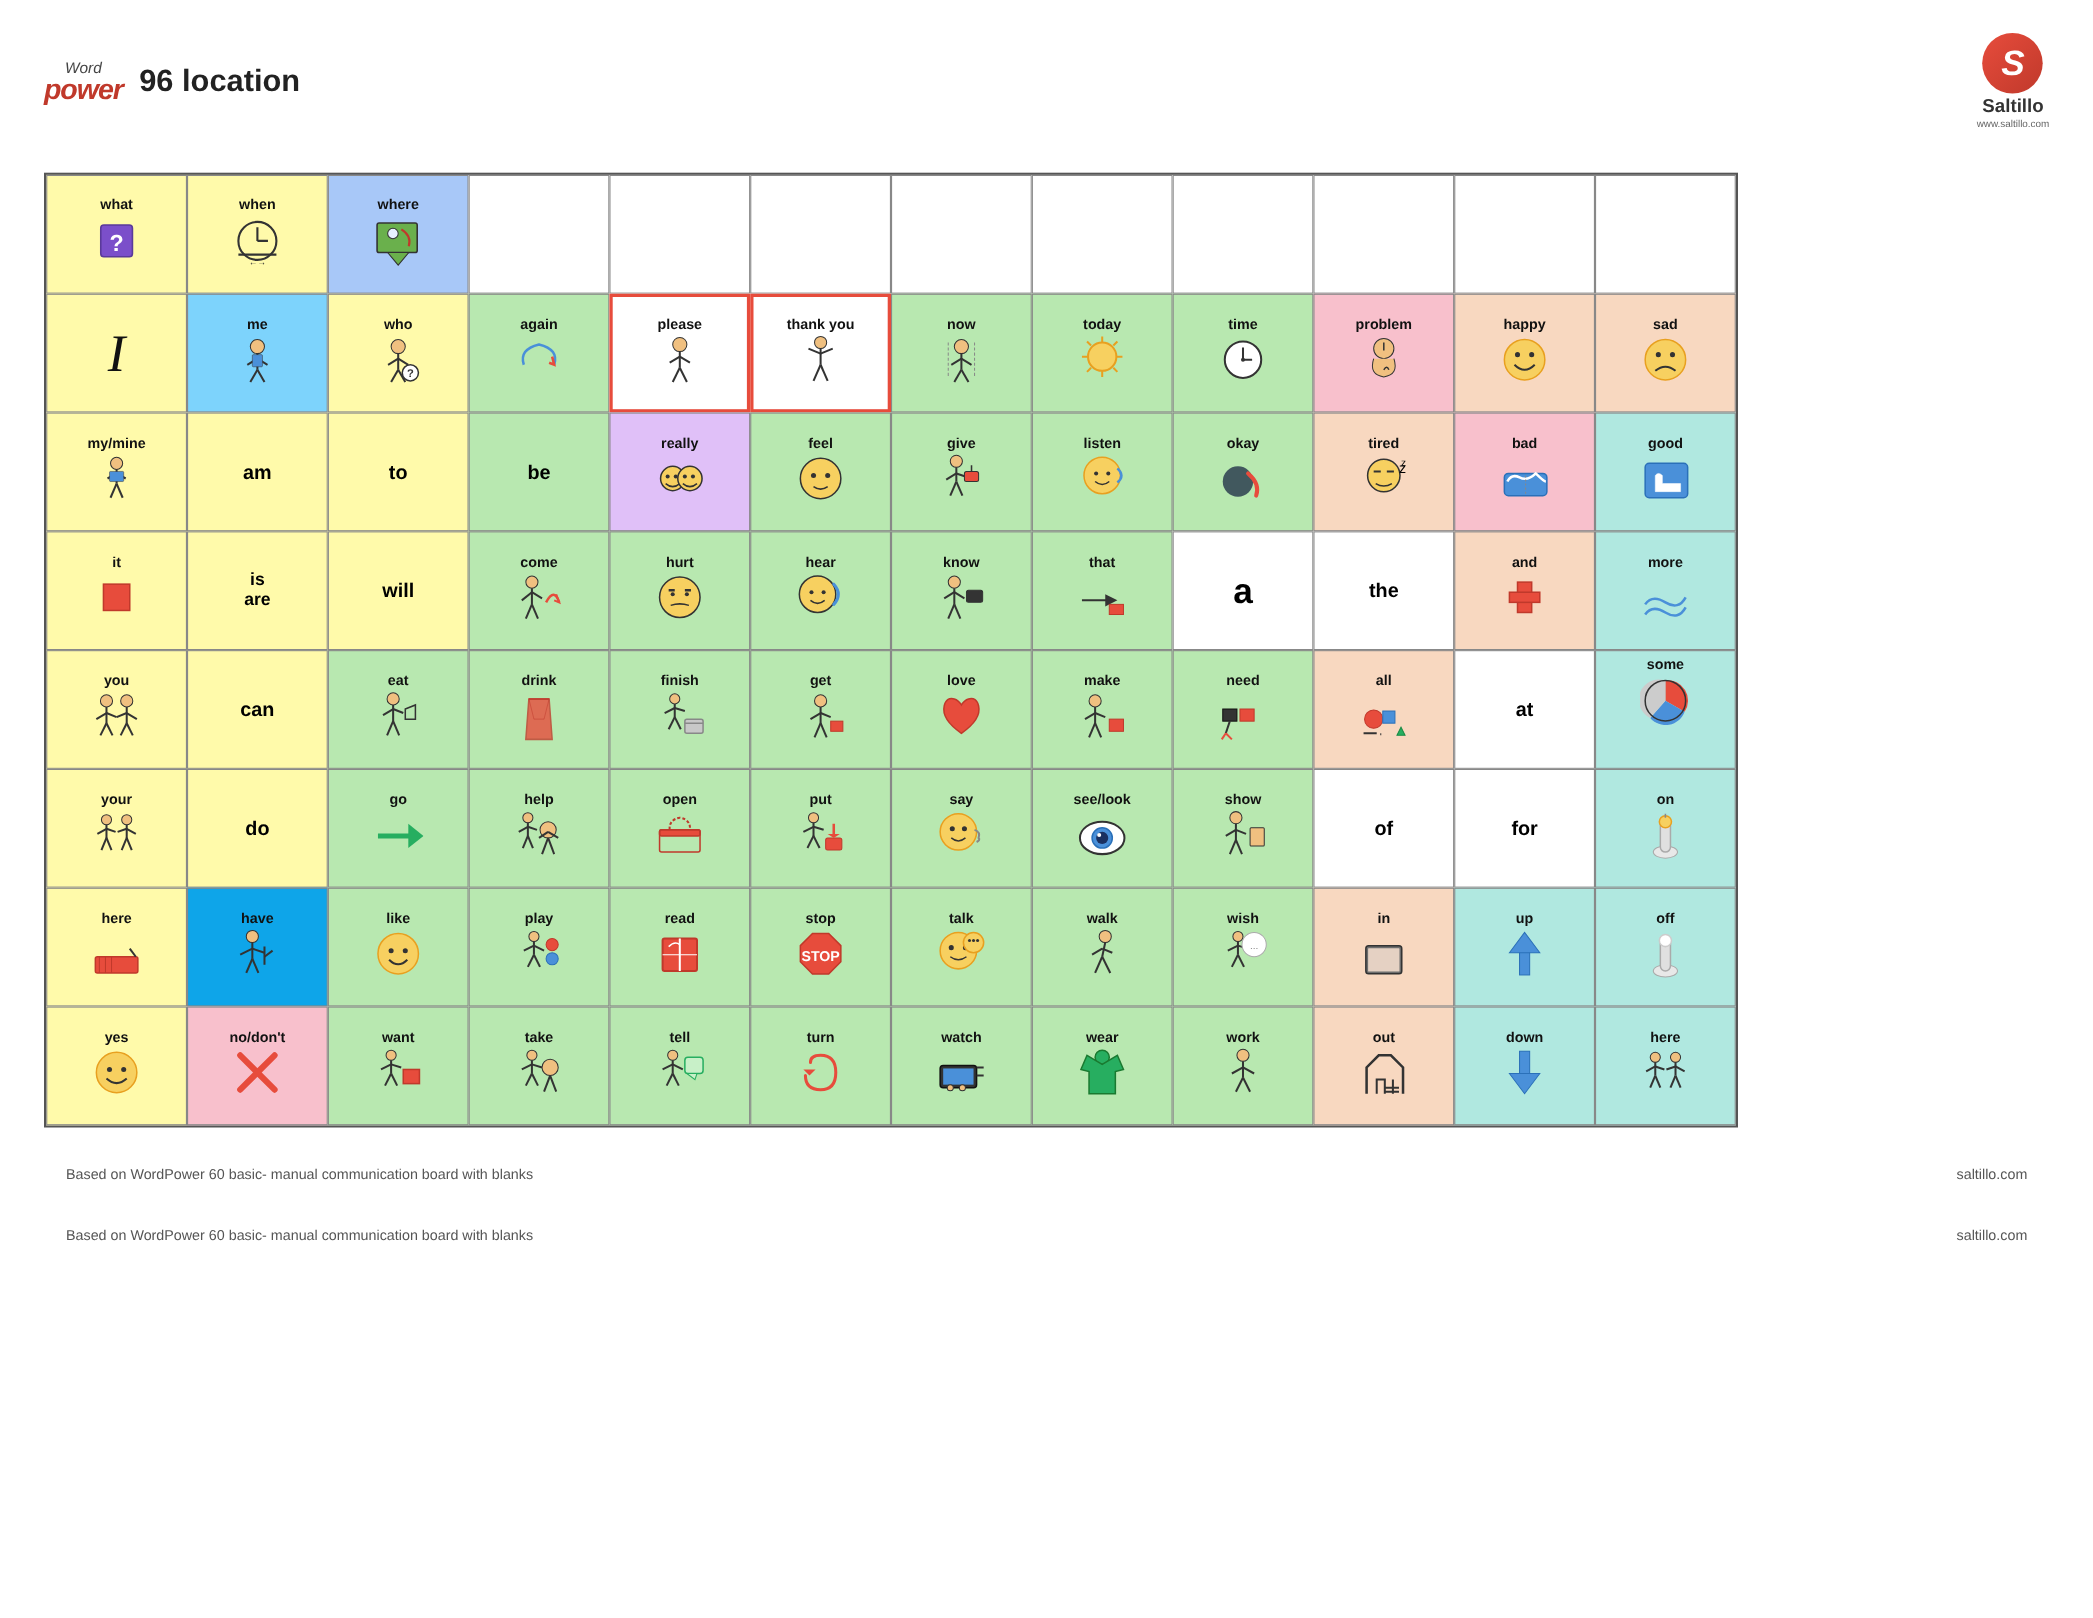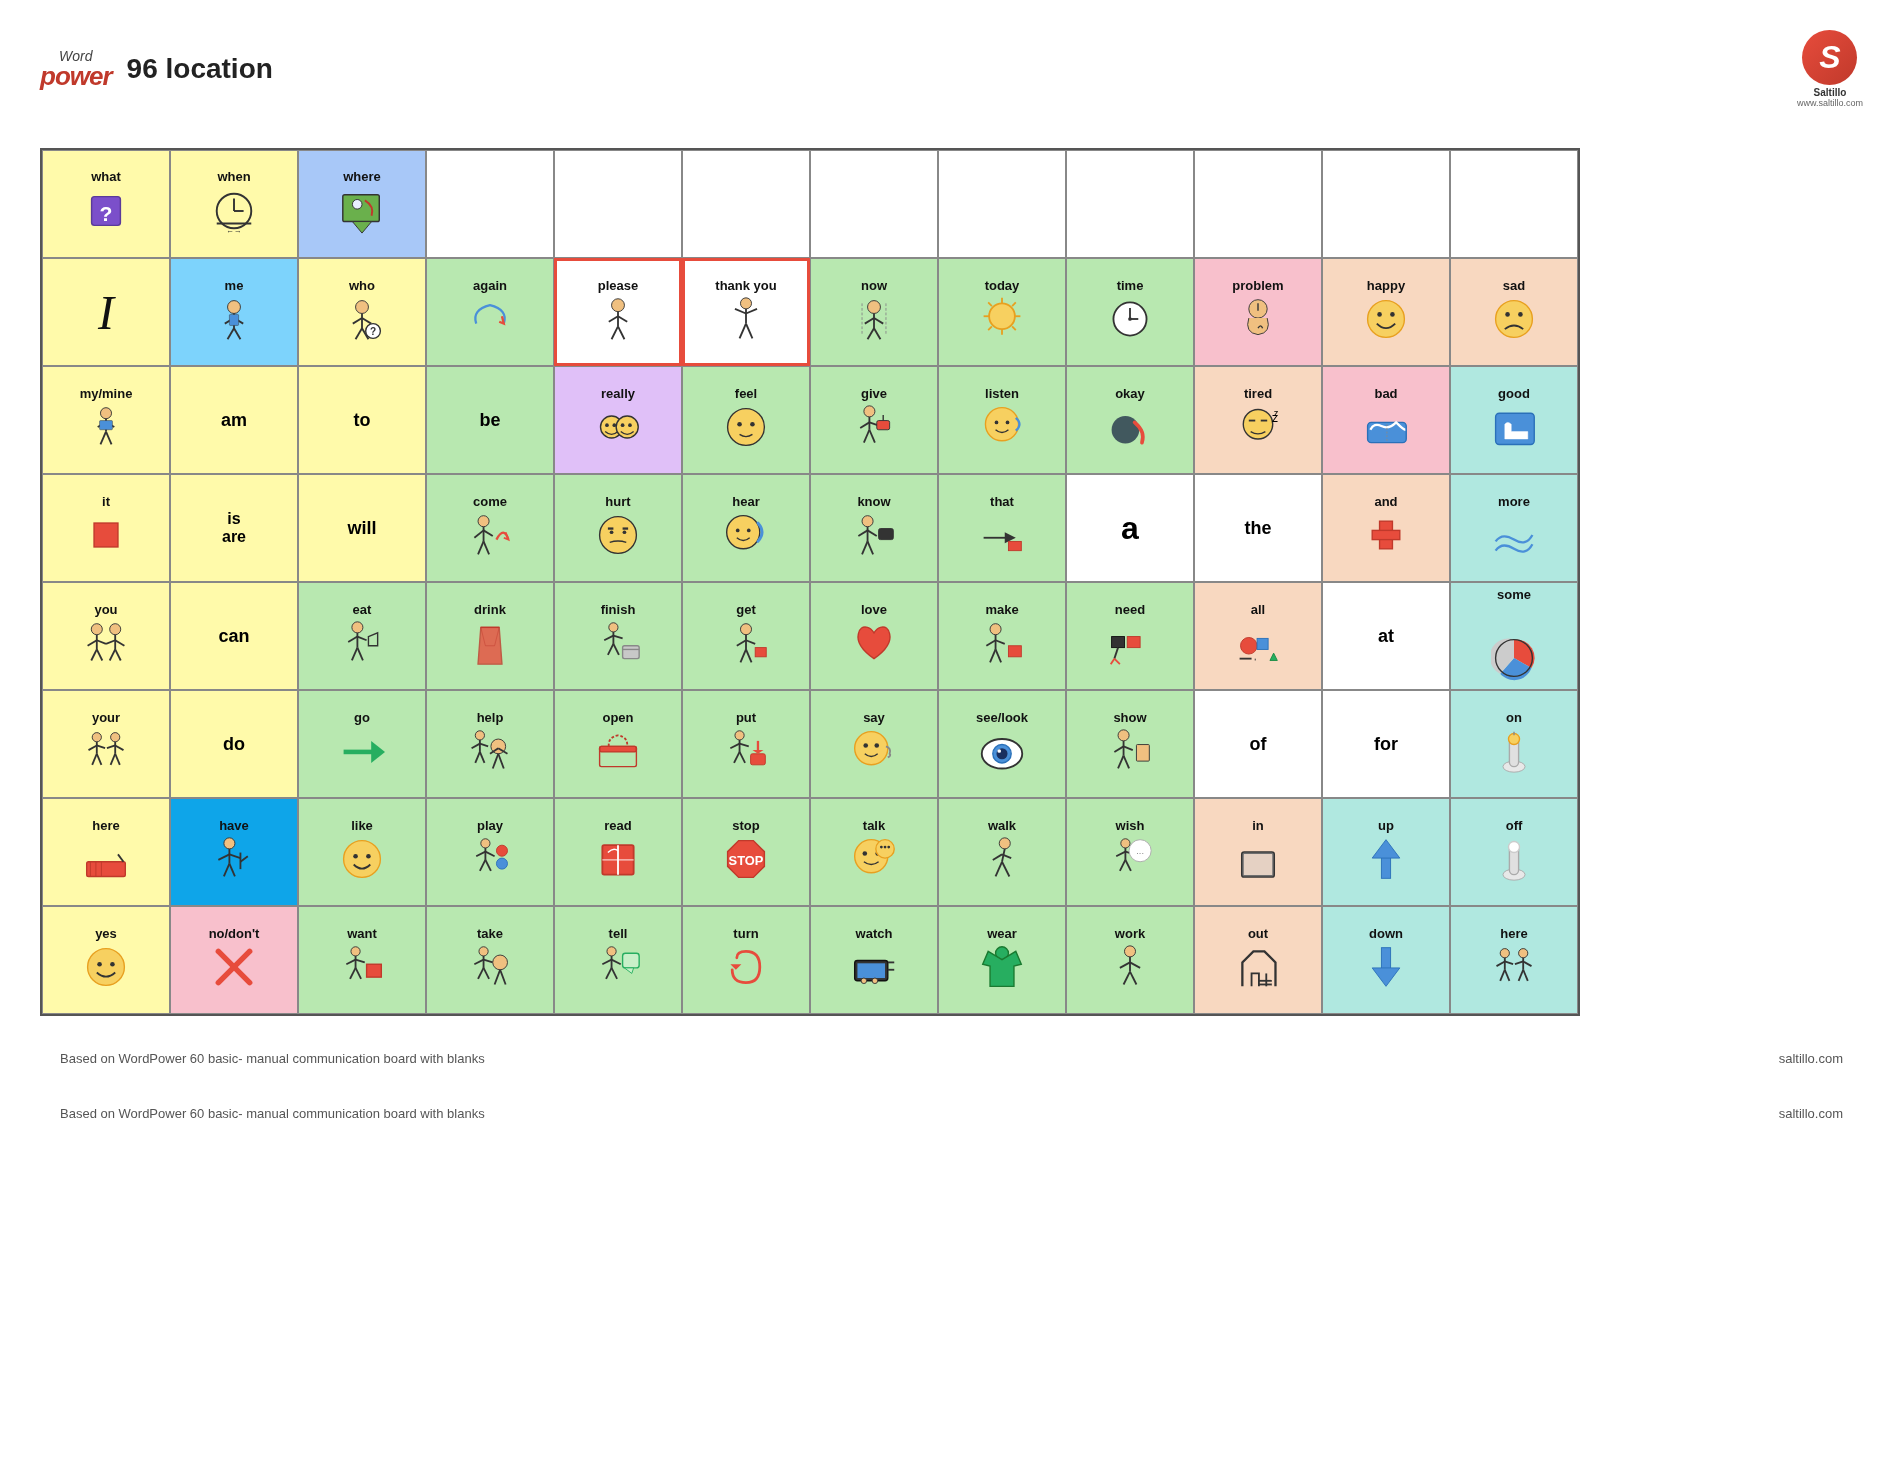--- a/index.html
+++ b/index.html
@@ -57,21 +57,21 @@
       border-radius: 50%;
       display: flex;
       align-items: center;
       justify-content: center;
       color: white;
       font-size: 32px;
       font-weight: bold;
       font-style: italic;
     }
     .saltillo-text {
-      font-size: 10px;
+      font-size: 17px;
       color: #333;
       font-weight: bold;
       margin-top: 2px;
     }
     .saltillo-url {
       font-size: 9px;
       color: #666;
     }
 
     .grid-container {
@@ -552,21 +552,21 @@
             <circle cx="15" cy="28" r="9" fill="#e74c3c" stroke="#c0392b" stroke-width="1"></circle>
             <rect x="24" y="20" width="12" height="12" fill="#4a90d9" stroke="#2a70b9" stroke-width="1"></rect>
             <polygon points="38,44 46,44 42,36" fill="#27ae60" stroke="#1a8a44" stroke-width="1"></polygon>
             <path d="M5 42 L18 42" stroke="#333" stroke-width="2"></path>
             <path d="M22 44 L22 42" stroke="#333" stroke-width="1" stroke-dasharray="2,1"></path>
           </svg></div>
       </div>
       <div style="border: 1px solid rgb(136, 136, 136); display: flex; flex-direction: column; align-items: center; justify-content: center; padding: 4px; cursor: pointer; overflow: hidden; background: rgb(255, 255, 255);">
         <div style="font-size: 18px; font-weight: bold; text-align: center;">at</div>
       </div>
-      <div style="border: 1px solid rgb(136, 136, 136); display: flex; flex-direction: column; align-items: center; justify-content: space-between; padding: 4px; cursor: pointer; overflow: hidden; background: rgb(176, 232, 224);">
+      <div style="border: 1px solid rgb(136, 136, 136); display: flex; flex-direction: column; align-items: center; justify-content: flex-start; padding: 4px; cursor: pointer; overflow: hidden; background: rgb(176, 232, 224);">
         <div style="font-size: 13px; font-weight: bold; text-align: center; line-height: 1.2; color: rgb(17, 17, 17); margin-bottom: 2px;">some</div>
         <div><svg viewBox="0 0 50 50" width="46" height="46">
             <path d="M25 25 L25 5 A20 20 0 0 1 44 36 Z" fill="#e74c3c"></path>
             <path d="M25 25 L44 36 A20 20 0 0 1 10 42 Z" fill="#4a90d9"></path>
             <path d="M25 25 L10 42 A20 20 0 0 1 25 5 Z" fill="#ccc"></path>
             <circle cx="25" cy="25" r="20" fill="none" stroke="#333" stroke-width="1.5"></circle>
           </svg></div>
       </div>
       <div style="border: 1px solid rgb(136, 136, 136); display: flex; flex-direction: column; align-items: center; justify-content: center; padding: 4px; cursor: pointer; overflow: hidden; background: rgb(255, 250, 170);">
         <div style="font-size: 13px; font-weight: bold; text-align: center; line-height: 1.2; color: rgb(17, 17, 17); margin-bottom: 2px;">your</div>

